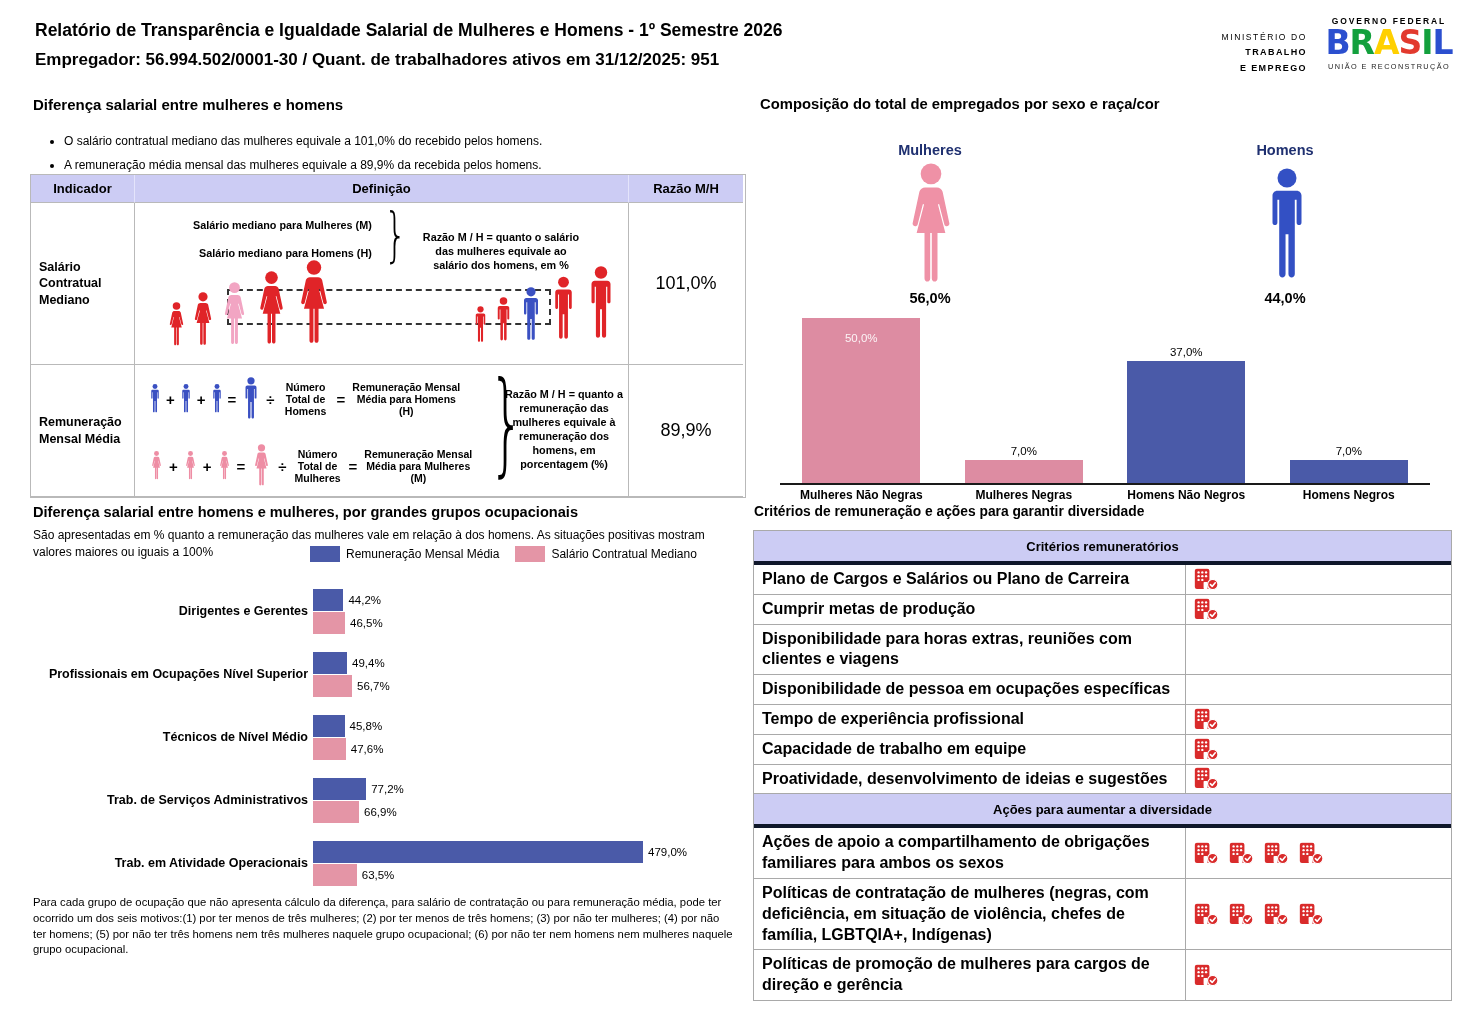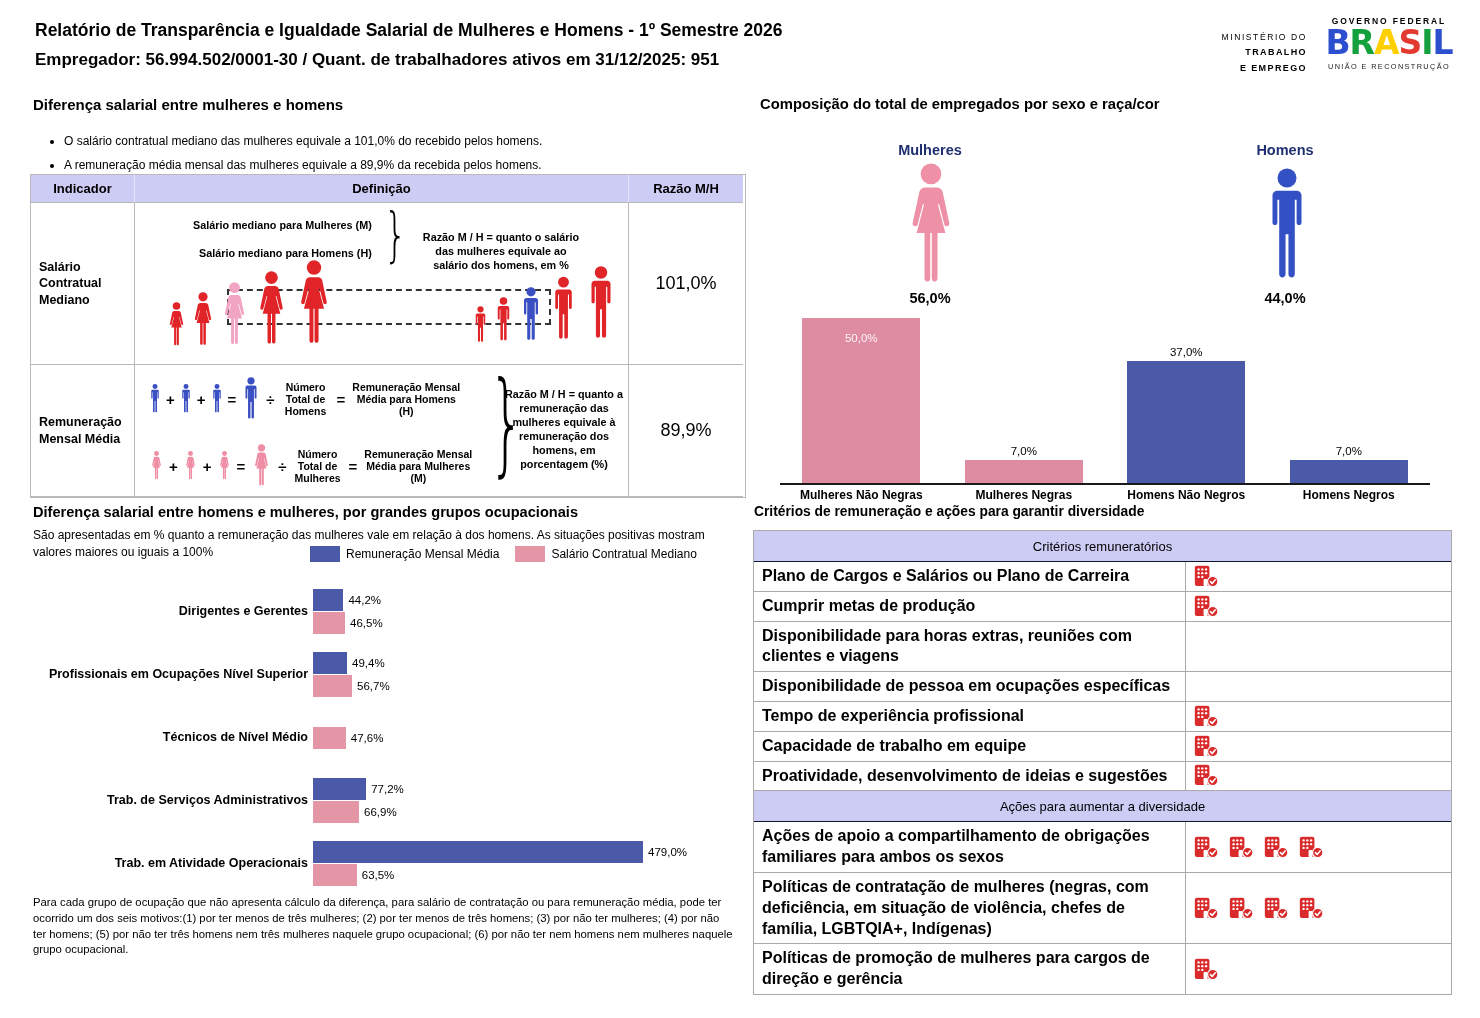--- a/index.html
+++ b/index.html
@@ -89,21 +89,21 @@
   .comp-bar{width:118px;position:relative;}
   .comp-val{font-size:11.5px;margin-bottom:3px;}
   .comp-val.inside{position:absolute;top:14px;left:0;right:0;text-align:center;color:rgba(255,255,255,.9);margin:0;}
   .comp-cats{left:780px;top:488px;width:650px;display:flex;}
   .comp-cat{flex:1;text-align:center;font-weight:bold;font-size:12px;}
 
   
   .crit-title{left:754px;top:504px;font-size:13.8px;font-weight:bold;}
   .crit-table{left:753px;top:530px;width:697px;border:1px solid #a9a9a9;border-bottom:none;}
   .crit-header{height:30px;background:#ccccf4;display:flex;align-items:center;justify-content:center;
-               font-weight:normal;font-size:13px;border-bottom:1px solid #0f172a;}
+               font-weight:bold;font-size:13px;border-bottom:4px solid #0f172a;}
   .crit-row{display:flex;border-bottom:1px solid #a9a9a9;min-height:27px;}
   .crit-label{width:432px;padding:4px 8px;font-weight:bold;font-size:16px;border-right:1px solid #a9a9a9;
               display:flex;align-items:center;line-height:1.3;box-sizing:border-box;}
   .crit-icons{flex:1;display:flex;align-items:center;gap:10px;padding:2px 8px;}
   .crit-icon{width:25px;height:23px;}
 
   .footer{left:0;right:0;top:978px;text-align:right;font-weight:bold;font-size:14px;margin-top:48px;}
 </style>
 </head>
 <body>
@@ -299,20 +299,24 @@
           <div class="occ-line">
             <div class="occ-bar" style="width: 39.0626px; background: rgb(228, 149, 166);"></div>
             <span class="occ-val">56,7%</span>
           </div>
         </div>
       </div>
       <div class="occ-row">
         <div class="occ-label">Técnicos de Nível Médio</div>
         <div class="occ-bars">
           <div class="occ-line">
+            <div class="occ-bar" style="width: 31.5532px; background: rgb(74, 90, 168);"></div>
+            <span class="occ-val">45,8%</span>
+          </div>
+          <div class="occ-line">
             <div class="occ-bar" style="width: 32.7933px; background: rgb(228, 149, 166);"></div>
             <span class="occ-val">47,6%</span>
           </div>
         </div>
       </div>
       <div class="occ-row">
         <div class="occ-label">Trab. de Serviços Administrativos</div>
         <div class="occ-bars">
           <div class="occ-line">
             <div class="occ-bar" style="width: 53.1858px; background: rgb(74, 90, 168);"></div>

